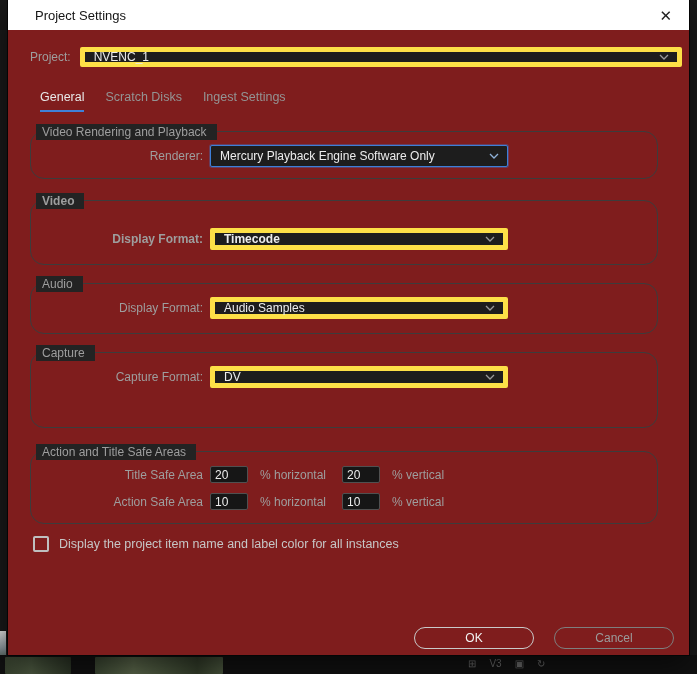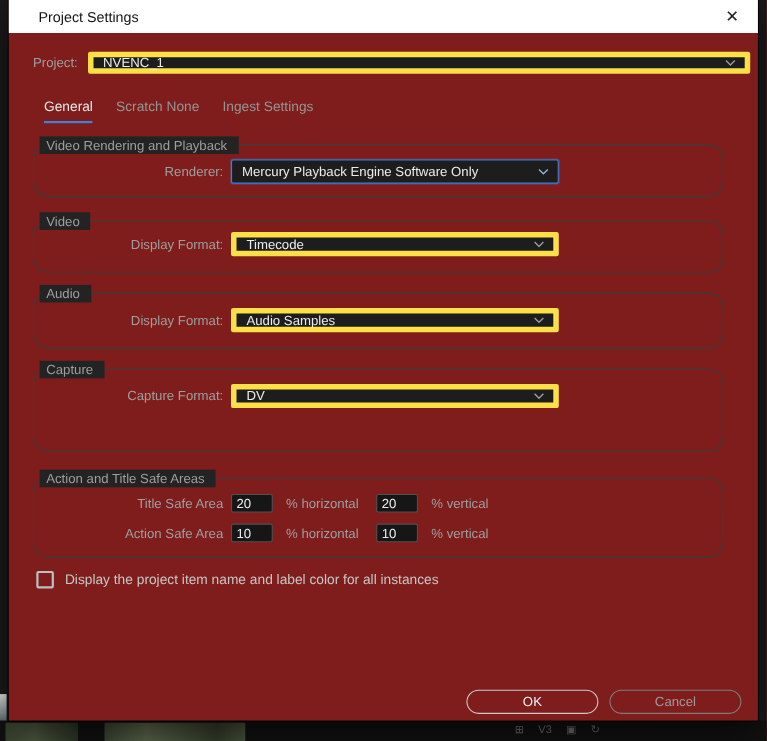--- a/index.html
+++ b/index.html
@@ -39,21 +39,21 @@
   .project-select{flex:1;margin-left:9px;}
 
   .tabs{margin:23px 0 0 32px;display:flex;gap:21px;}
   .tab{font-size:12.5px;color:#949494;padding-bottom:6px;border-bottom:2px solid transparent;cursor:pointer;}
   .tab.active{color:#e8e8e8;border-bottom-color:#3f80d8;}
 
   .section{margin:0 31px 0 22px;border:1px solid #3c3c3c;border-radius:14px;position:relative;}
   .legend{position:absolute;top:-8px;left:5px;background:#232323;
     padding:0 10px 0 6px;font-size:12px;color:#9e9e9e;line-height:16px;white-space:nowrap;}
   .sec-rendering{margin-top:19px;padding:13px 0 11px;}
-  .sec-video{margin-top:21px;padding:10px 0 14px;}
+  .sec-video{margin-top:21px;padding:27px 0 14px;font-weight:bold;}
   .sec-audio{margin-top:18px;padding:13px 0 14px;}
   .sec-capture{margin-top:18px;padding:13px 0 39px;}
   .sec-safe{margin-top:23px;padding:14px 0 13px;}
   .srow{display:flex;align-items:center;}
   .srow + .srow{margin-top:9px;}
   .sec-safe .srow + .srow{margin-top:10px;}
   .rlabel{width:172px;text-align:right;color:#9e9e9e;font-size:12px;flex-shrink:0;}
   .ctrl{margin-left:7px;}
   .w-wide{width:298px;height:22px;}
   .select.focused{border:1px solid #3d7fd9;box-shadow:0 0 0 1px rgba(61,127,217,.35);}
@@ -65,21 +65,21 @@
     border-radius:2px;color:#ececec;font-size:12px;padding:0 4px;
     font-family:"Liberation Sans",sans-serif;outline:none;}
   .unit{color:#9e9e9e;font-size:12px;margin-left:12px;}
   .unit-gap{margin-left:16px;}
 
   .checkbox-row{margin:12px 0 0 25px;display:flex;align-items:center;}
   .checkbox{width:12px;height:12px;border:2px solid #bfbfbf;border-radius:2px;
     background:transparent;flex-shrink:0;cursor:pointer;}
   .checkbox-label{margin-left:10px;color:#c6c6c6;font-size:12.5px;}
 
-  .buttons{position:absolute;right:15px;bottom:6px;display:flex;gap:10px;}
+  .buttons{position:absolute;right:15px;bottom:6px;display:flex;gap:20px;}
   .btn{width:118px;height:20px;border-radius:11px;display:flex;align-items:center;
     justify-content:center;font-size:12px;cursor:pointer;background:transparent;box-sizing:content-box;}
   .btn-ok{border:1px solid #c9c9c9;color:#f2f2f2;}
   .btn-cancel{border:1px solid #7e7e7e;color:#9b9b9b;}
 </style>
 </head>
 <body>
 
 <div class="stage">
 
@@ -114,21 +114,21 @@
             </svg>
         </span>
       </div>
     </div>
 
     <div class="tabs">
       <div class="tab active">
         <span>General</span>
       </div>
       <div class="tab">
-        <span>Scratch None</span>
+        <span>Scratch Disks</span>
       </div>
       <div class="tab">
         <span>Ingest Settings</span>
       </div>
     </div>
 
     <div class="section sec-rendering">
       <span class="legend">Video Rendering and Playback</span>
       <div class="srow">
         <span class="rlabel">Renderer:</span>

